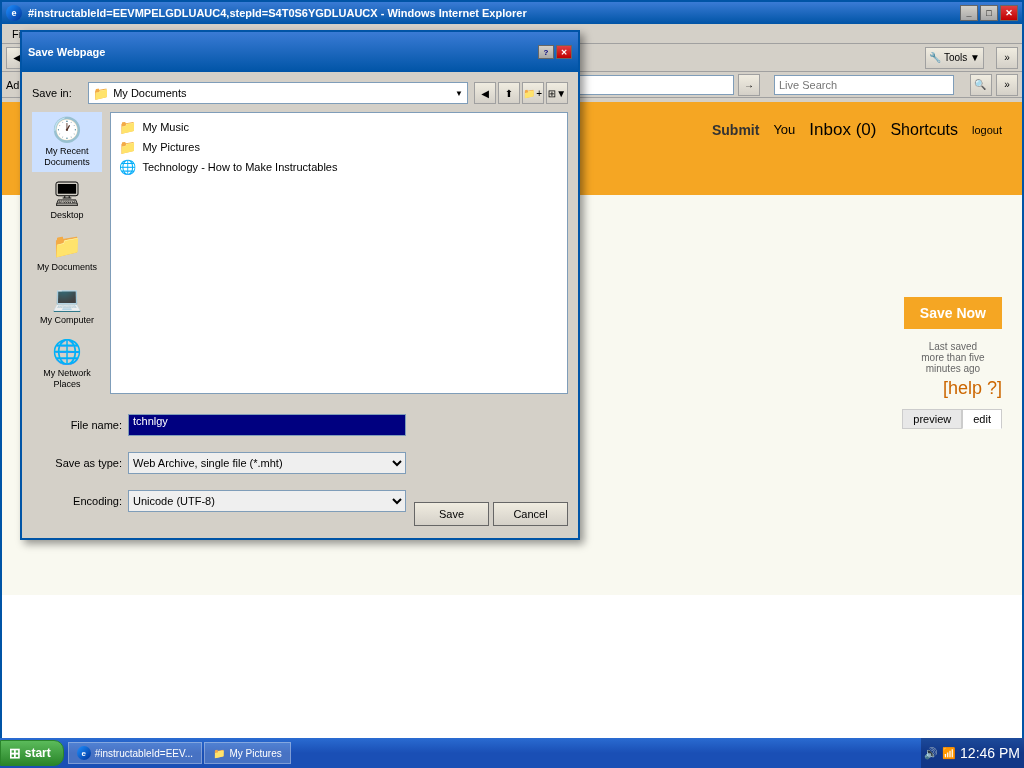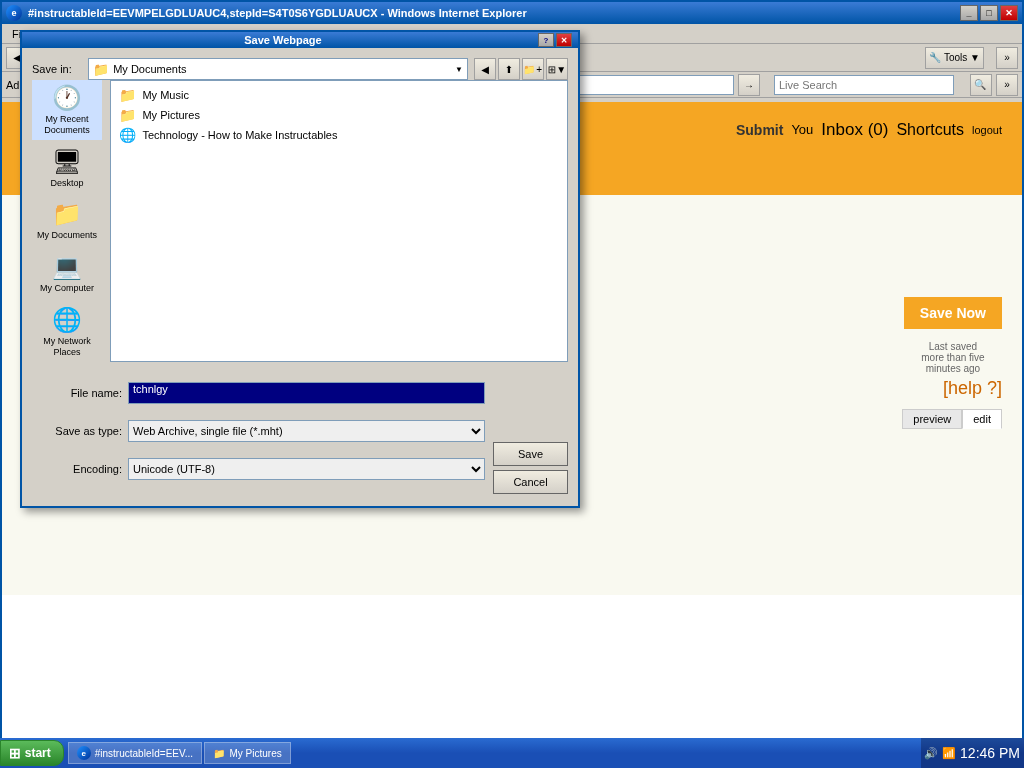--- a/index.html
+++ b/index.html
@@ -119,21 +119,21 @@
       background: #f5a623;
       height: 55px;
       display: flex;
       align-items: center;
       padding: 0 20px;
     }
 
     .inst-nav {
       display: flex;
       align-items: center;
-      gap: 8px;
+      gap: 14px;
       margin-left: auto;
       font-size: 13px;
     }
 
     .apple-icon {
       background: black;
       border-radius: 3px;
       width: 28px; height: 28px;
       display: flex; align-items: center; justify-content: center;
       color: white; font-size: 16px;
@@ -241,28 +241,27 @@
       top: 30px; left: 20px;
       width: 560px;
       background: #d4d0c8;
       border: 2px solid #0054a6;
       box-shadow: 4px 4px 8px rgba(0,0,0,0.4);
       z-index: 200;
     }
 
     .dialog-titlebar {
       background: linear-gradient(180deg, #3a7bd5 0%, #0054a6 100%);
-      height: 16px;
+      height: 40px;
       display: flex;
       align-items: center;
       padding: 0 6px;
       color: white;
       font-size: 11px;
       font-weight: bold;
-      text-align: center;
     }
 
     .dialog-titlebar-text { flex: 1; }
     .dialog-titlebar-btns { display: flex; gap: 2px; }
     .dialog-btn {
       width: 16px; height: 14px;
       background: linear-gradient(180deg, #d4d0c8 0%, #a8a8a8 100%);
       border: 1px solid #666;
       display: flex; align-items: center; justify-content: center;
       font-size: 8px; cursor: pointer; color: #000;
@@ -272,20 +271,21 @@
 
     .dialog-body {
       padding: 10px;
     }
 
     
     .save-in-row {
       display: flex;
       align-items: center;
       gap: 6px;
+      margin-bottom: 8px;
     }
     .save-in-label { font-size: 11px; min-width: 50px; }
     .folder-select {
       flex: 1;
       height: 22px;
       background: white;
       border: 1px solid #7f9db9;
       display: flex;
       align-items: center;
       padding: 0 4px;
@@ -369,21 +369,21 @@
       border: 1px solid #7f9db9;
       background: white;
       padding: 0 4px;
       font-size: 11px;
       color: #000033;
     }
     .field-input.selected { background: #000080; color: white; }
 
     .dialog-buttons {
       display: flex;
-      flex-direction: column;
+      flex-direction: row;
       gap: 4px;
       margin-left: 8px;
       justify-content: flex-end;
     }
 
     .dlg-action-btn {
       width: 75px;
       height: 24px;
       background: linear-gradient(180deg, #f0ece0 0%, #d4d0c8 100%);
       border: 1px solid #666;

